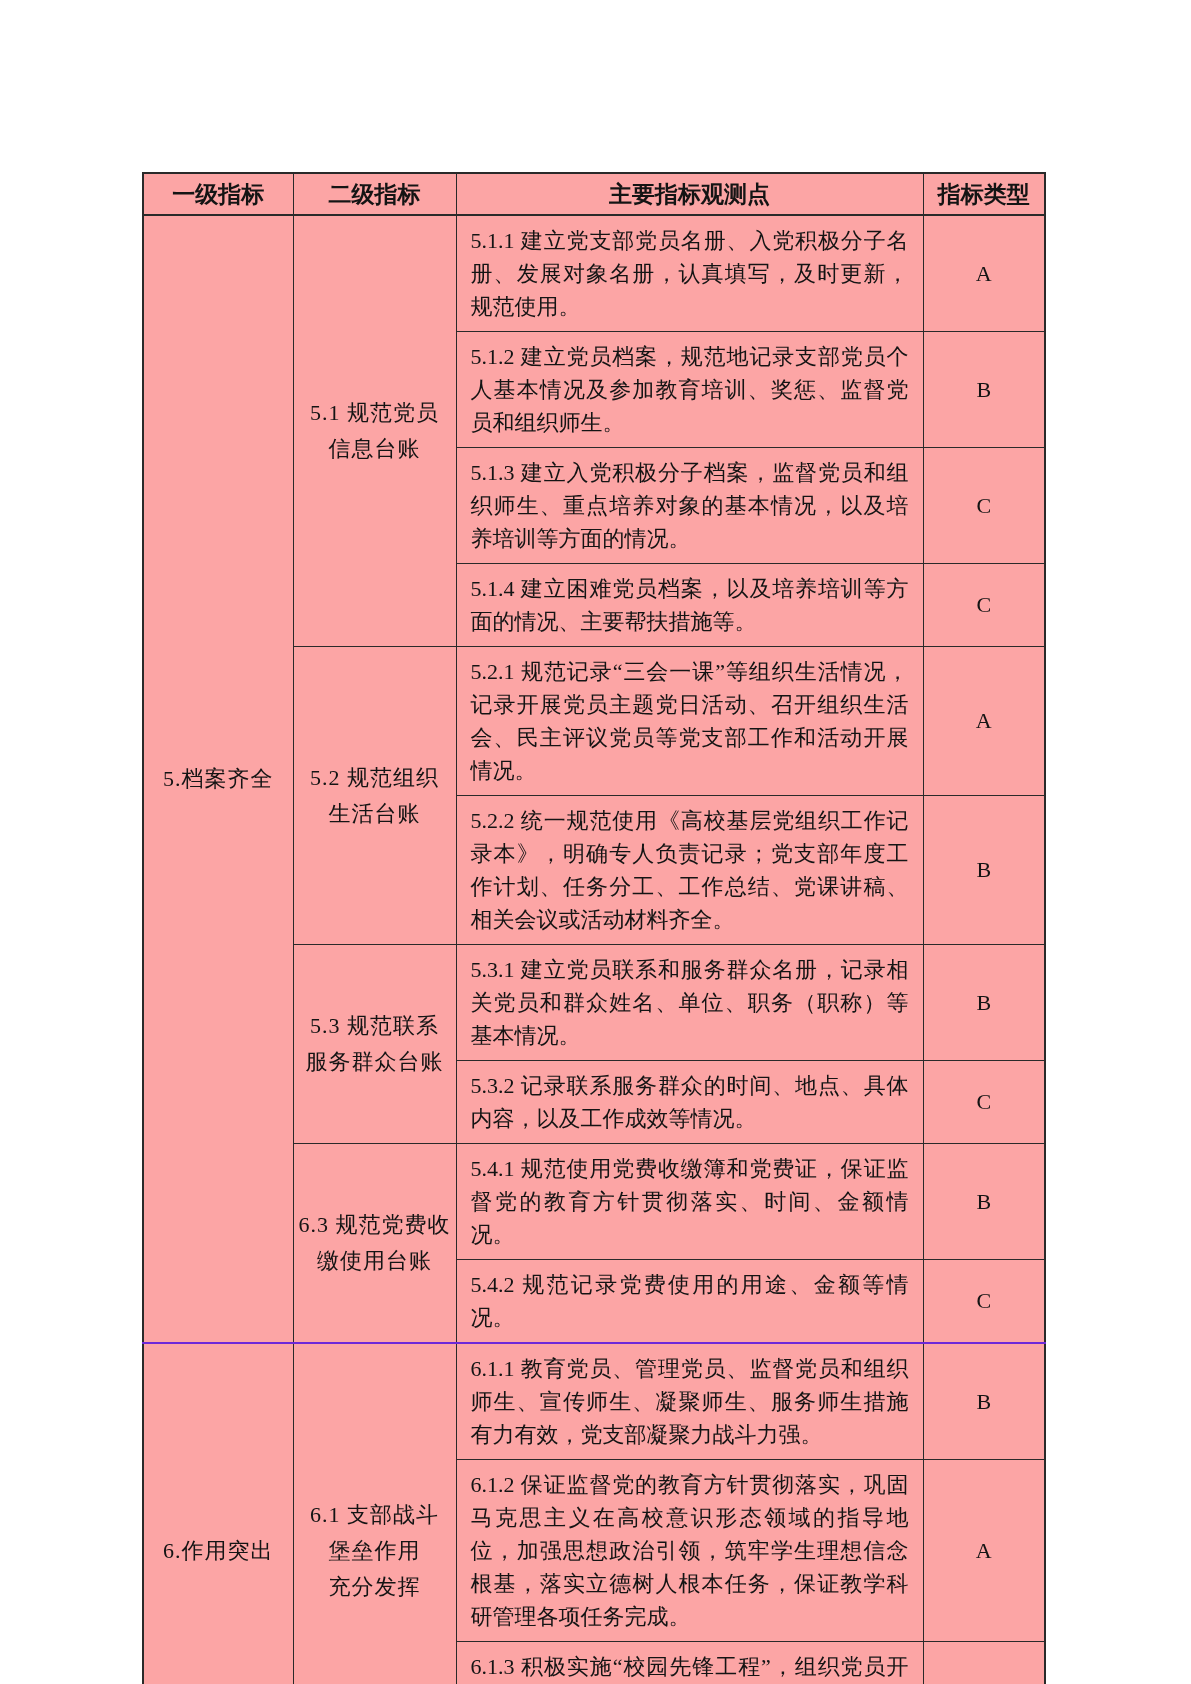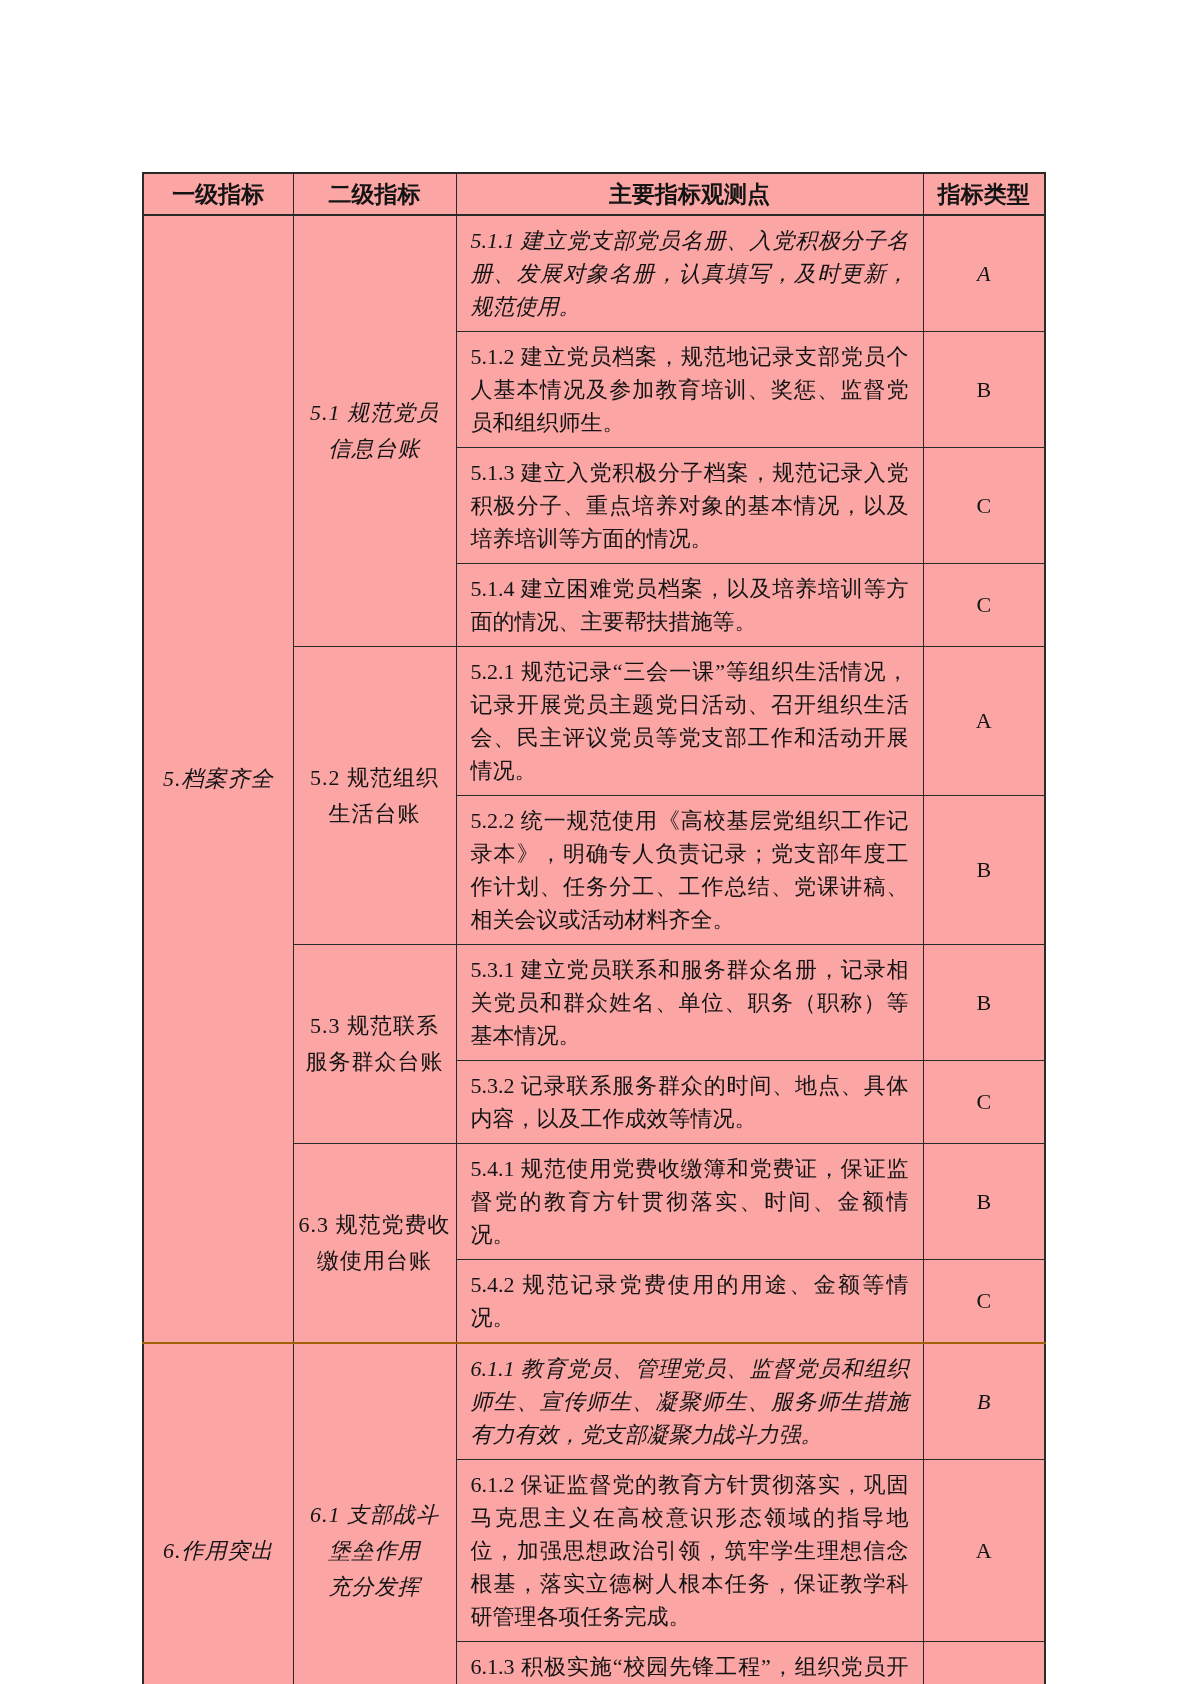--- a/index.html
+++ b/index.html
@@ -36,22 +36,21 @@
     font-family: "Liberation Sans", "DejaVu Sans", sans-serif;
     font-weight: 700;
     font-size: 23px;
     line-height: 26px;
     padding: 7px 2px;
     text-align: center;
     vertical-align: middle;
     border-bottom: 2px solid #2a2a2a;
   }
   .indicator-table tr.section-start td {
-    border-top: 2px solid #a16207;
-    font-style: italic;
+    border-top: 2px solid #6d28d9;
   }
   td.lv1 {
     text-align: center;
     vertical-align: middle;
     font-size: 22px;
     line-height: 34px;
     letter-spacing: 1px;
     white-space: pre-line;
     padding: 4px 12px;
   }
@@ -105,21 +104,21 @@
           <td class="lv2" rowspan="4">5.1 规范党员
 信息台账</td>
           <td class="obs">5.1.1 建立党支部党员名册、入党积极分子名册、发展对象名册，认真填写，及时更新，规范使用。</td>
           <td class="type">A</td>
         </tr>
         <tr>
           <td class="obs">5.1.2 建立党员档案，规范地记录支部党员个人基本情况及参加教育培训、奖惩、监督党员和组织师生。</td>
           <td class="type">B</td>
         </tr>
         <tr>
-          <td class="obs">5.1.3 建立入党积极分子档案，规范记录入党积极分子、重点培养对象的基本情况，以及培养培训等方面的情况。</td>
+          <td class="obs">5.1.3 建立入党积极分子档案，监督党员和组织师生、重点培养对象的基本情况，以及培养培训等方面的情况。</td>
           <td class="type">C</td>
         </tr>
         <tr>
           <td class="obs">5.1.4 建立困难党员档案，以及培养培训等方面的情况、主要帮扶措施等。</td>
           <td class="type">C</td>
         </tr>
         <tr>
           <td class="lv2" rowspan="2">5.2 规范组织
 生活台账</td>
           <td class="obs">5.2.1 规范记录“三会一课”等组织生活情况，记录开展党员主题党日活动、召开组织生活会、民主评议党员等党支部工作和活动开展情况。</td>

